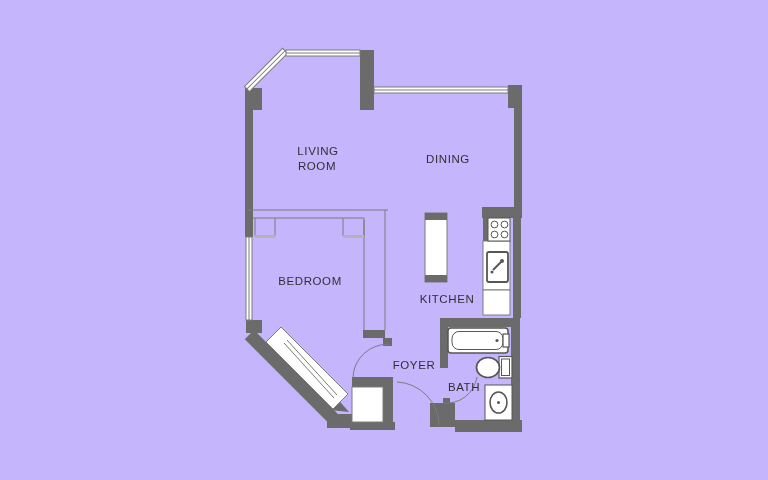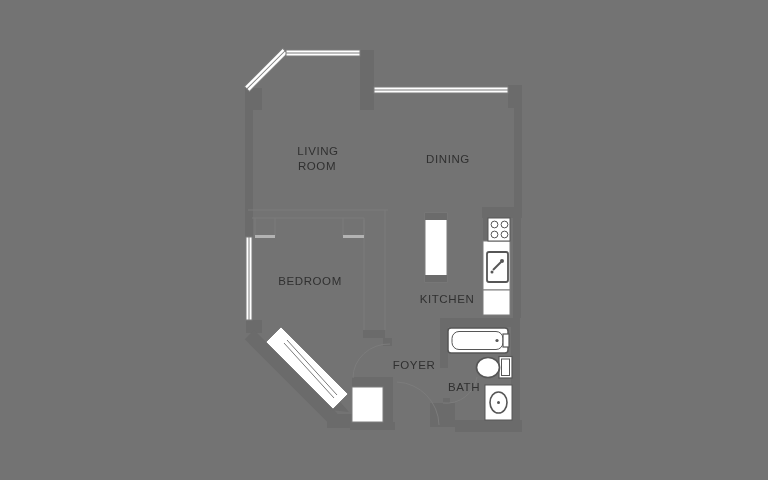--- a/index.html
+++ b/index.html
@@ -1,16 +1,16 @@
 <!DOCTYPE html>
 <html><head>
 <meta charset="utf-8">
 <style>
   html,body{margin:0;padding:0;background:#ffffff;}
-  .stage{width:768px;height:480px;background:#737373;position:relative;overflow:hidden;}
+  .stage{width:768px;height:480px;background:#c4b5fd;position:relative;overflow:hidden;}
   svg{display:block;}
   .room-label{font-family:"Liberation Sans", sans-serif;font-size:11.5px;letter-spacing:0.6px;}
 </style>
 </head>
 <body>
 
 <div class="stage">
 <svg width="768" height="480" viewBox="0 0 768 480" xmlns="http://www.w3.org/2000/svg">
 
   <g fill="#6b6b6b">

